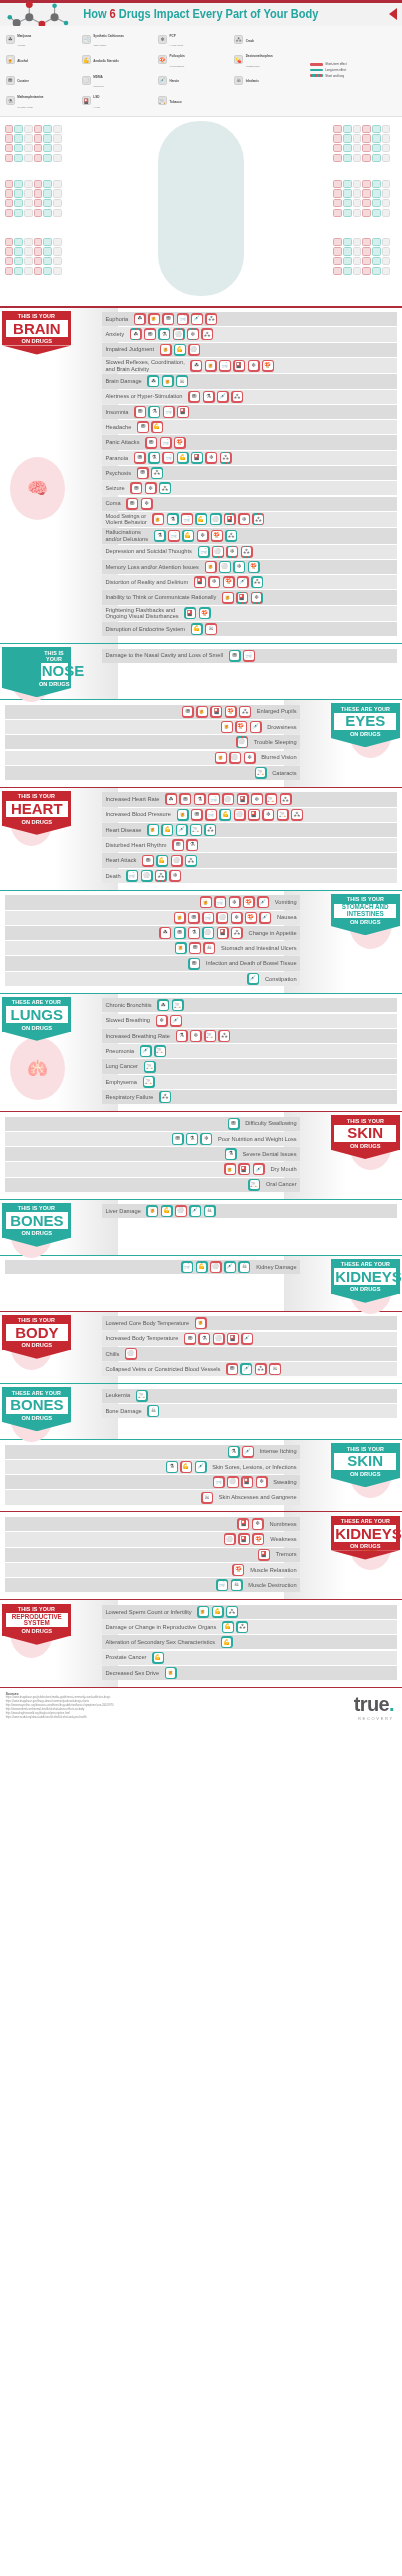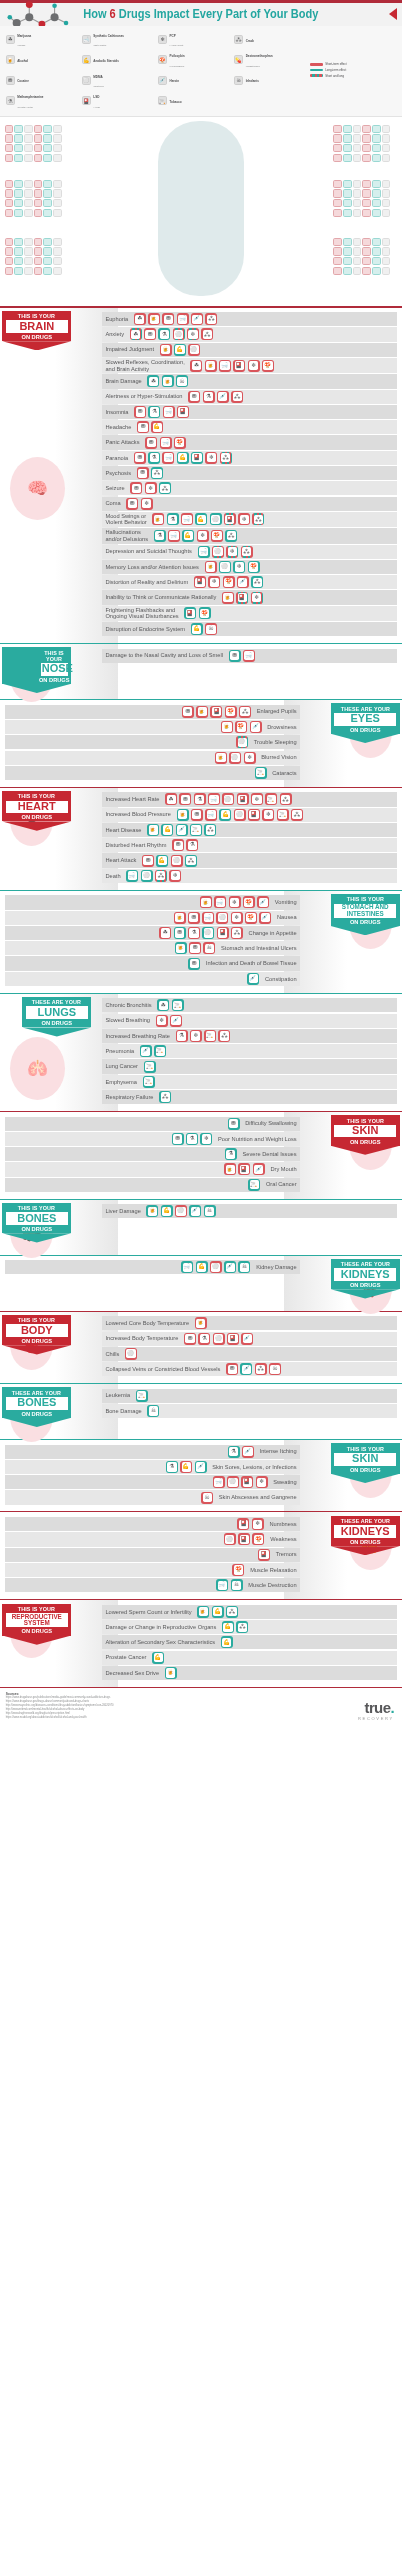--- a/index.html
+++ b/index.html
@@ -90,21 +90,21 @@
   
   .banner {
     position: absolute; width: 69px; z-index: 5; color: #fff; text-align: center;
     padding: 2.3px 1.1px 1.1px 1.1px;
   }
   .banner.red { background: #c62832; }
   .banner.teal { background: #2aab9f; }
   .banner .b1 { font-size: 5.7px; font-weight: bold; letter-spacing: 0.1px;
     transform: scaleX(.95); }
   .banner .b2 {
-    background: #fff; margin: 1.1px 2.3px; padding: 0.6px 1.1px; font-size: 11px;
+    background: #fff; margin: 1.1px 2.3px; padding: 0.6px 1.1px; font-size: 15px;
     font-weight: bold; line-height: 1.05;
   }
   .banner.red .b2 { color: #c62832; }
   .banner.teal .b2 { color: #2aab9f; }
   .banner .b2.small { font-size: 6.3px; }
   .banner .b3 { font-size: 5.7px; font-weight: bold; margin-top: 0.6px; }
   .banner .tail {
     position: absolute; left: 0; bottom: -9.2px; width: 100%; height: 9.2px;
   }
   .banner.red .tail { background: #c62832; clip-path: polygon(0 0, 100% 0, 50% 100%); }
@@ -148,21 +148,21 @@
   }
 
   
   .footer { background: #ffffff; padding: 4.6px 5.7px 8px 5.7px; position: relative;
     border-top: 1.7px solid #b02b3a; }
   .src-title { font-size: 3.2px; font-weight: bold; color: #58585a; }
   .src-list { font-size: 2.6px; color: #8f9091; line-height: 1.5; }
   .brand {
     position: absolute; right: 8px; bottom: 6.9px; text-align: right;
   }
-  .brand-true { font-size: 15px; font-weight: bold; color: #58585a; letter-spacing: -0.6px; margin-top: 8px; }
+  .brand-true { font-size: 20px; font-weight: bold; color: #58585a; letter-spacing: -0.6px; margin-top: 8px; }
   .brand-true .dot { color: #2aab9f; }
   .brand-rec { font-size: 4px; letter-spacing: 1.7px; color: #9a9a9a; }
 </style>
 </head>
 <body>
 
 <div class="page">
 
   <div class="header">
     <div class="hdr-rule-top"></div>
@@ -1164,21 +1164,21 @@
                   <span class="g">💉</span>
                 </span>
               </div>
               <div class="row-label">Constipation</div>
             </div>
           </div>
         </div>
       </div>
       <div class="section teal-top">
         <div class="sec-inner" style="min-height: 115px;">
-          <div class="banner teal" style="top: 3.4px; left: 2.3px; margin-left: 20px;">
+          <div class="banner teal" style="top: 3.4px; left: 2.3px;">
             <div class="b1">THESE ARE YOUR</div>
             <div class="b2">LUNGS</div>
             <div class="b3">ON DRUGS</div>
             <div class="tail"></div>
           </div>
           <div class="organ" style="width: 55px; height: 63px; top: 43px; left: 10.3px;">🫁</div>
           <div class="flow"></div>
           <div class="rows" style="margin-left: 102px; margin-right: 4.6px;">
             <div class="row" style="justify-content: flex-start; flex-direction: row;">
               <div class="row-label">Chronic Bronchitis</div>

